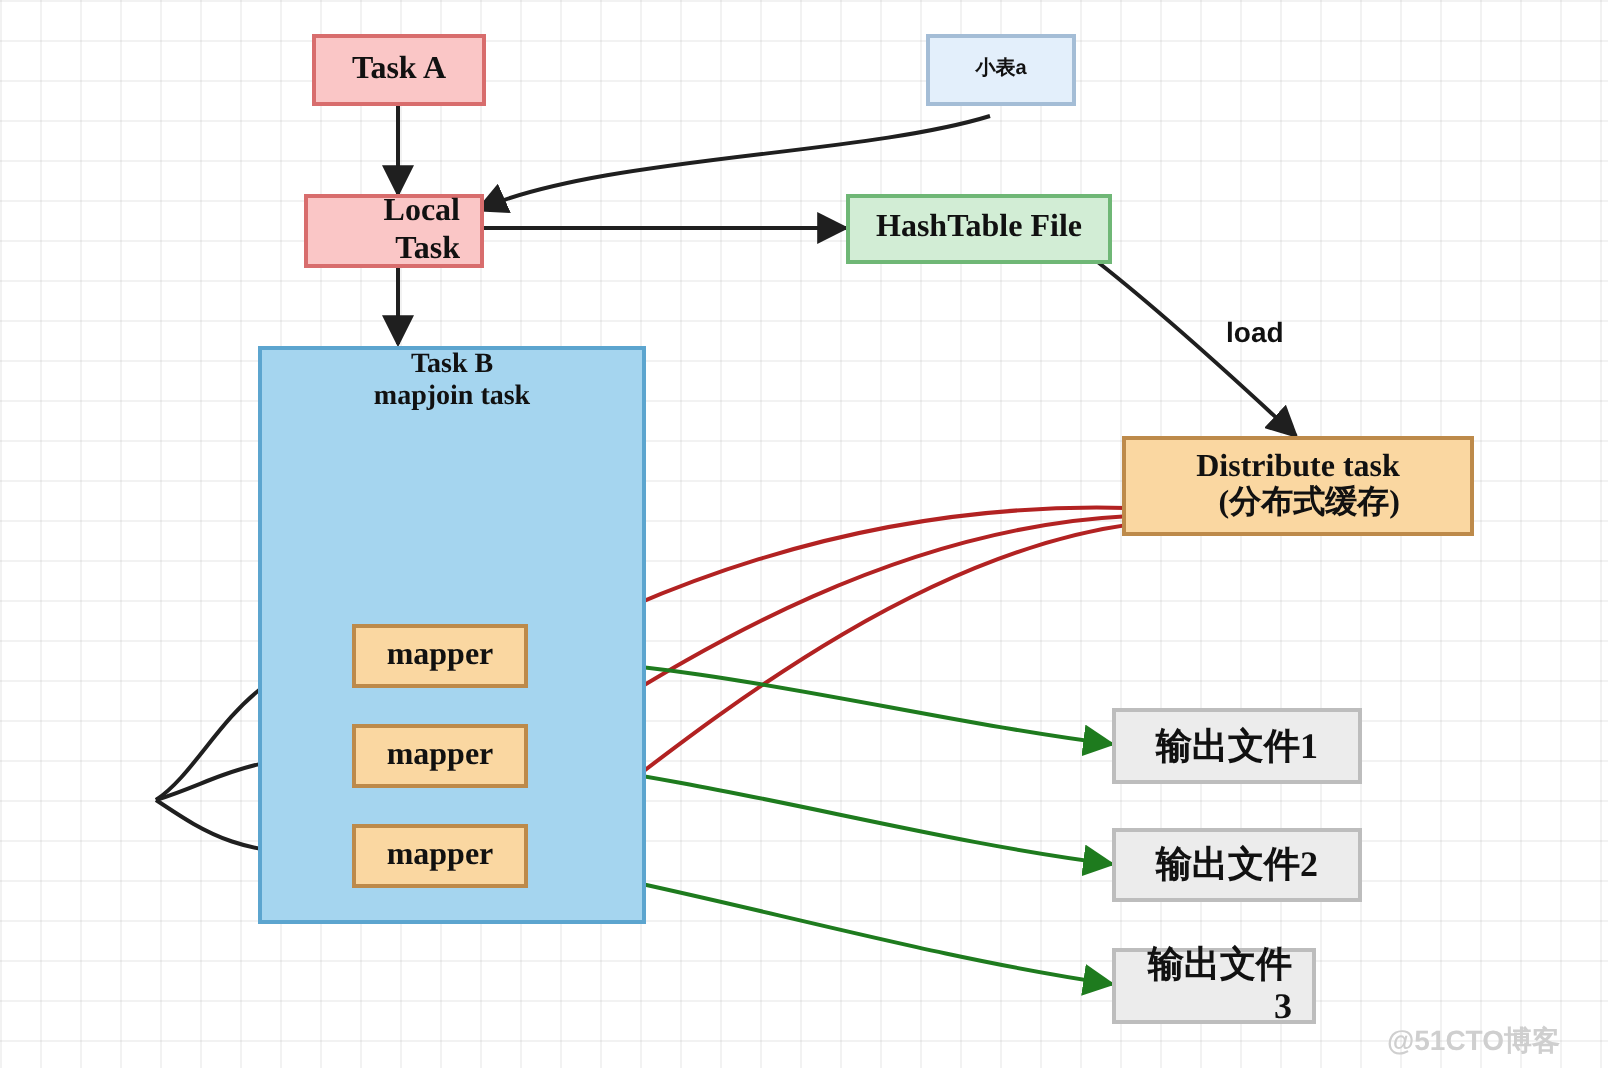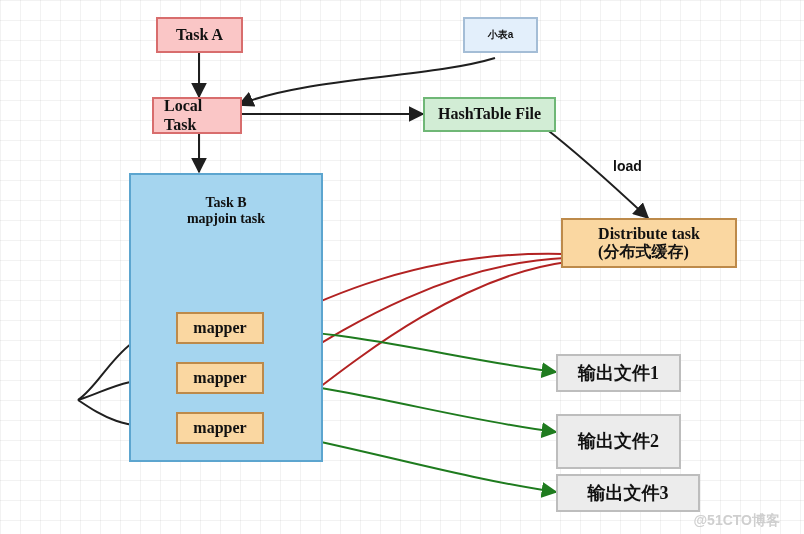--- a/index.html
+++ b/index.html
@@ -1,28 +1,28 @@
 <!DOCTYPE html>
 <html><head>
 <meta charset="utf-8">
 <style>
 html,body{margin:0;padding:0}
 body{font-family:"Comic Sans MS","Segoe Script","Chalkboard",cursive;font-weight:700;color:#111;background:#fff}
 .stage{position:relative;width:804px;height:534px;background-image:
  linear-gradient(to right,rgba(0,0,0,.05) 1px,transparent 1px),
  linear-gradient(to bottom,rgba(0,0,0,.05) 1px,transparent 1px);background-size:20px 20px}
 svg{position:absolute;left:0;top:0;pointer-events:none}
-.box{position:absolute;display:flex;align-items:center;justify-content:center;text-align:left;font-size:16px;line-height:1.15;padding:4px 10px;box-sizing:border-box}
+.box{position:absolute;display:flex;align-items:center;justify-content:center;text-align:right;font-size:16px;line-height:1.15;padding:4px 10px;box-sizing:border-box}
 .pink{background:#fac6c6;border:2px solid #d86d6d}
 .pale{background:#e3effb;border:2px solid #a4bdd6;font-family:Arial,sans-serif;font-size:10px}
 .green{background:#d2edd5;border:2px solid #6fb776}
 .orange{background:#fad7a1;border:2px solid #bd8a4a}
 .gray{background:#ececec;border:2px solid #bdbdbd;font-family:Liberation Serif, serif;font-size:18px}
 .panel{position:absolute;background:#a5d5ef;border:2px solid #5ca5cf;display:flex;flex-direction:column;align-items:center}
-.panel .cap{margin-top:20px;font-size:14px;text-align:center}
+.panel .cap{margin-top:0;font-size:14px;text-align:center}
 .lbl{position:absolute;font-size:14px;font-family:Arial,sans-serif}
 .wm{position:absolute;right:24px;bottom:4px;color:#cfcfcf;font-family:Arial,sans-serif;font-size:14px}
 </style>
 </head>
 <body>
 
 <div class="stage">
 
   <svg width="804" height="534">
     <defs>
@@ -68,17 +68,17 @@
     <div class="cap" style="white-space:pre-line">Task B
 mapjoin task</div>
   </div>
 
   <div class="box orange" style="left:176px;top:312px;width:88px;height:32px">mapper</div>
   <div class="box orange" style="left:176px;top:362px;width:88px;height:32px">mapper</div>
   <div class="box orange" style="left:176px;top:412px;width:88px;height:32px">mapper</div>
 
 
   <div class="box gray" style="left:556px;top:354px;width:125px;height:38px">输出文件1</div>
-  <div class="box gray" style="left:556px;top:414px;width:125px;height:55px">输出文件2</div>
-  <div class="box gray" style="left:556px;top:474px;width:144px;height:38px">输出文件3</div>
+  <div class="box gray" style="left:556px;top:414px;width:125px;height:37px">输出文件2</div>
+  <div class="box gray" style="left:556px;top:474px;width:102px;height:38px">输出文件3</div>
 
   <div class="wm">@51CTO博客</div>
 </div>
 
 </body></html>

